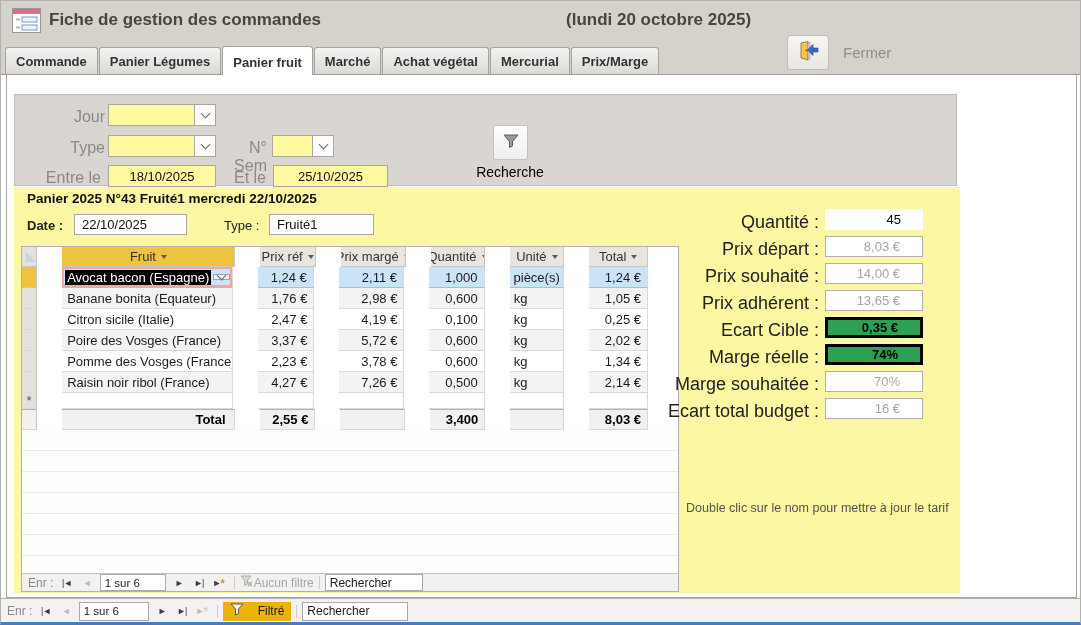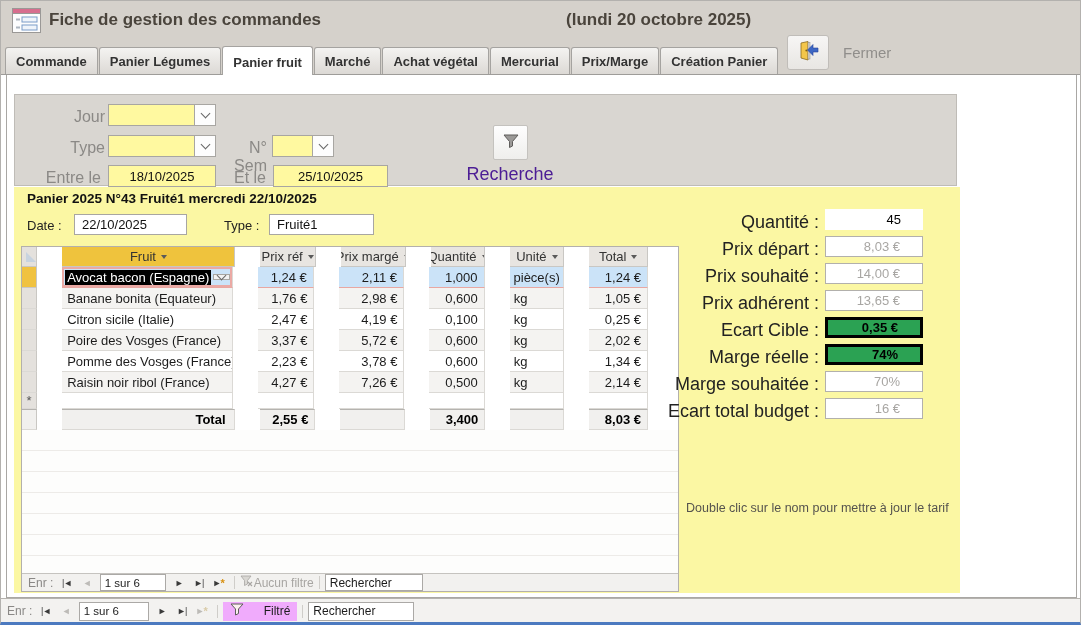--- a/index.html
+++ b/index.html
@@ -28,21 +28,21 @@
   .filter-panel{position:absolute;left:7px;top:19px;width:943px;height:92px;background:#D9D6D1;border:1px solid #BFBCB7;box-sizing:border-box;}
   .flabel{position:absolute;font-size:16px;color:#8B8986;text-align:right;}
   .ybox{position:absolute;background:#FFF9A0;border:1px solid #A8A6A2;box-sizing:border-box;font-size:13px;color:#111;}
   .combo{display:flex;}
   .combo .val{flex:1;}
   .combo .dd{width:20px;background:#FDFDFD;border-left:1px solid #A8A6A2;display:flex;align-items:center;justify-content:center;}
   .chev{width:6px;height:6px;border-right:1.6px solid #666;border-bottom:1.6px solid #666;transform:rotate(45deg);margin-top:-3px;}
   .date-box{display:flex;align-items:center;justify-content:center;}
   .search-btn{position:absolute;left:478px;top:30px;width:33px;height:33px;background:linear-gradient(#FEFEFE,#EFEEEC);
       border:1px solid #C4C2BE;border-radius:2px;display:flex;align-items:center;justify-content:center;}
-  .search-label{position:absolute;left:440px;top:69px;width:110px;text-align:center;font-size:18px;color:#4c1d95;}
+  .search-label{position:absolute;left:440px;top:69px;width:110px;text-align:center;font-size:14px;color:#000000;}
   
   .yellow{position:absolute;left:7px;top:112px;width:946px;height:406px;background:#FBF7A3;}
   .panier-title{position:absolute;left:13px;top:4px;font-size:13.5px;font-weight:bold;color:#111;}
   .plabel{position:absolute;font-size:13px;color:#222;}
   .wbox{position:absolute;background:#fff;border:1px solid #A8A6A2;box-sizing:border-box;font-size:13px;color:#111;
         display:flex;align-items:center;padding-left:7px;}
   
   .subform{position:absolute;left:7px;top:59px;width:658px;height:346px;background:#fff;border:1px solid #B3B0AC;box-sizing:border-box;}
   .ds{position:absolute;left:0;top:0;width:626px;}
   .dsrow{display:flex;gap:25px;}
@@ -82,21 +82,21 @@
       display:flex;align-items:center;padding-left:6px;box-sizing:border-box;font-size:12px;color:#8A8886;}
   .nav-btn{min-width:16px;height:15px;display:flex;align-items:center;justify-content:center;
       font-size:9px;color:#3a3a3a;padding:0 2px;letter-spacing:-1px;}
   .nav-btn.dis{color:#BDBBB7;}
   .nav-count{background:#fff;border:1px solid #ABA9A6;height:15px;min-width:60px;display:flex;align-items:center;
       padding-left:4px;font-size:11.5px;color:#1c1c1c;margin:0 3px;}
   .nav-sep{width:1px;height:13px;background:#CFCDC9;margin:0 5px;}
   .gold-star{color:#D89010;font-weight:bold;font-size:11px;letter-spacing:0;}
   .nav-search{background:#fff;border:1px solid #ABA9A6;height:15px;width:92px;font-size:12px;color:#1c1c1c;
       padding:0 0 0 4px;font-family:inherit;}
-  .filtre-badge{display:flex;align-items:center;gap:20px;background:#f0abfc;height:19px;padding:0 7px;color:#1c1c1c;}
+  .filtre-badge{display:flex;align-items:center;gap:14px;background:#eab308;height:19px;padding:0 7px;color:#1c1c1c;}
   .aucun{display:flex;align-items:center;gap:1px;color:#A7A5A2;}
   
   .srow-label{position:absolute;width:205px;text-align:right;font-size:18px;color:#222;}
   .sfield{position:absolute;left:811px;width:98px;height:21px;box-sizing:border-box;font-size:13px;
       display:flex;align-items:center;justify-content:flex-end;padding-right:22px;background:#fff;}
   .sfield.edit{color:#000;border:none;}
   .sfield.ro{color:#A8A6A3;border:1px solid #B2B0AC;}
   .sfield.green{color:#000;font-weight:bold;border:3px solid #000000;background:#2BA253;}
   .hint{position:absolute;left:672px;top:314px;width:280px;font-size:12.5px;color:#55534E;}
 </style>
@@ -122,21 +122,20 @@
 
   <div class="tabbar">
     <div class="tabs">
       <div class="tab">Commande</div>
       <div class="tab">Panier Légumes</div>
       <div class="tab active">Panier fruit</div>
       <div class="tab">Marché</div>
       <div class="tab">Achat végétal</div>
       <div class="tab">Mercurial</div>
       <div class="tab">Prix/Marge</div>
-      <div class="tab">Création Panier</div>
     </div>
   </div>
 
   <div class="fermer-btn">
     <span>
       <svg width="22" height="20" viewBox="0 0 22 20">
         <polygon points="4,2 11,0.5 11,19 4,17" fill="#F3C64B" stroke="#8A6A1F" stroke-width="0.8"></polygon>
         <rect x="11" y="1.5" width="2" height="16.5" fill="#D8D5D0" stroke="#8A8885" stroke-width="0.5"></rect>
         <circle cx="9.3" cy="9.5" r="0.9" fill="#7A5C14"></circle>
         <polygon points="21,7 16,7 16,3.5 10.5,9 16,14.5 16,11 21,11" fill="#3C66C4" stroke="#27459A" stroke-width="0.6"></polygon>
@@ -183,21 +182,21 @@
             <polygon points="2,3 16,3 10.5,9.5 10.5,14 7.5,15.5 7.5,9.5" fill="#9B9997" stroke="#5F5D5B" stroke-width="1"></polygon>
           </svg>
         </span>
       </div>
       <span class="search-label">Recherche</span>
     </div>
 
     <div class="yellow">
       <span class="panier-title">Panier 2025 N°43 Fruité1 mercredi 22/10/2025</span>
 
-      <span class="plabel" style="left:13px;top:31px;">Date :</span>
+      <span class="plabel" style="left:13px;top:31px;font-weight:bold;">Date :</span>
       <div class="wbox" style="left:60px;top:27px;width:113px;height:21px;">
         <span>22/10/2025</span>
       </div>
       <span class="plabel" style="left:210px;top:31px;">Type :</span>
       <div class="wbox" style="left:255px;top:27px;width:105px;height:21px;">
         <span>Fruité1</span>
       </div>
 
       <div class="subform">
         <div class="ds">

